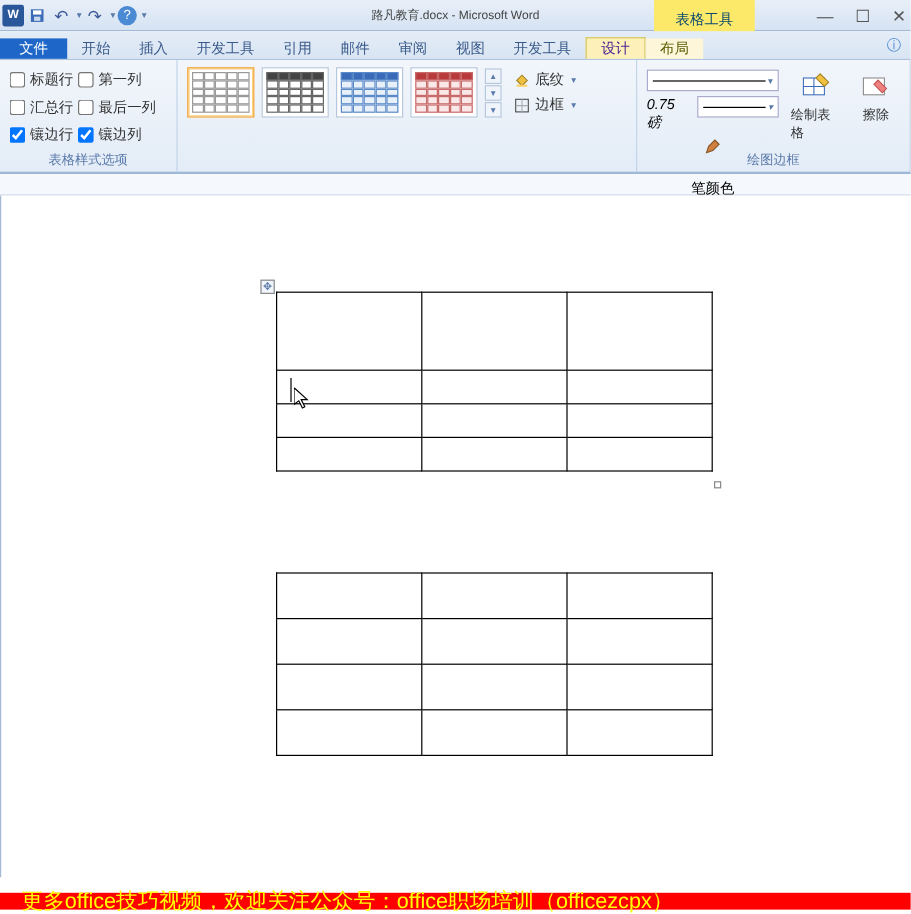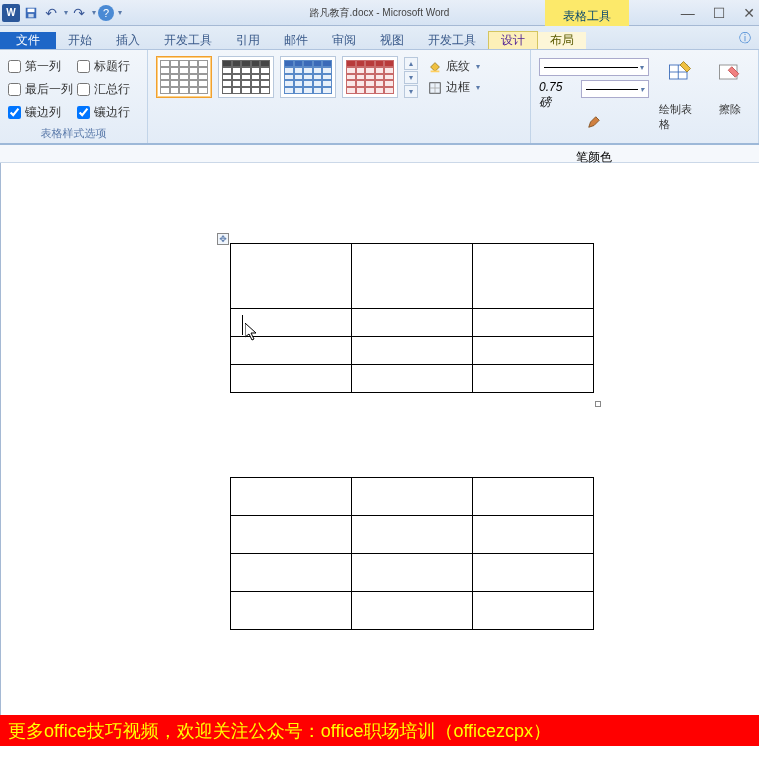--- a/index.html
+++ b/index.html
@@ -58,21 +58,21 @@
 
 
 .border-col { display: flex; flex-direction: column; gap: 4px; padding-top: 4px; }
 .border-style { width: 110px; height: 18px; border: 1px solid #aac; background: #fff; display: flex; align-items: center; padding: 0 4px; cursor: pointer; }
 .border-style .line { flex: 1; border-top: 1px solid #000; }
 .border-width { display: flex; gap: 4px; font-size: 12px; font-style: italic; }
 .border-width-sel { width: 70px; height: 18px; border: 1px solid #aac; background: #fff; display: flex; align-items: center; padding: 0 4px; cursor: pointer; }
 .pen-color { display: flex; align-items: center; gap: 20px; font-size: 12px; cursor: pointer; flex-direction: column; }
 .pen-swatch { width: 12px; height: 12px; background: #000; border: 1px solid #888; }
 
-.big-btn { display: flex; flex-direction: column; align-items: center; gap: 16px; font-size: 11px; color: #333; cursor: pointer; padding: 4px 6px 0; }
+.big-btn { display: flex; flex-direction: column; align-items: center; gap: 2px; font-size: 11px; color: #333; cursor: pointer; padding: 4px 6px 0; }
 .big-btn .icon { width: 28px; height: 28px; }
 
 
 .ruler { height: 18px; background: #f5f8fc; border-bottom: 1px solid #cbd8e8; }
 
 
 .doc-area { position: absolute; top: 163px; bottom: 31px; left: 0; right: 0; background: #fff; border-left: 1px solid #a5b9d4; overflow: hidden; }
 .page { position: relative; width: 100%; height: 100%; }
 .word-table { border-collapse: collapse; position: absolute; }
 .word-table td { border: 1px solid #000; }
@@ -81,21 +81,21 @@
 .table1 tr:first-child td { height: 65px; }
 .table1 tr:not(:first-child) td { height: 28px; }
 .table2 { left: 229px; top: 314px; }
 .table2 td { width: 121px; height: 38px; }
 .table-anchor { position: absolute; left: 216px; top: 70px; width: 12px; height: 12px; border: 1px solid #888; background: #f0f5fb; font-size: 9px; display: flex; align-items: center; justify-content: center; color: #5a7aaa; cursor: move; }
 .resize-handle { position: absolute; left: 594px; top: 238px; width: 6px; height: 6px; border: 1px solid #888; background: #fff; }
 .cursor-caret { position: absolute; left: 241px; top: 152px; width: 1px; height: 20px; background: #000; }
 .mouse-cursor { position: absolute; left: 244px; top: 160px; font-size: 18px; color: #000; pointer-events: none; }
 
 
-.footer-banner { position: absolute; bottom: 16px; left: 0; right: 0; height: 31px; background: #ff0000; color: #ffff00; font-size: 18px; display: flex; align-items: center; padding-left: 8px; letter-spacing: 0; }
+.footer-banner { position: absolute; bottom: 4px; left: 0; right: 0; height: 14px; background: #ff0000; color: #ffff00; font-size: 18px; display: flex; align-items: center; padding-left: 18px; letter-spacing: 0; }
 
 .dropdown-arrow { font-size: 8px; color: #5a7aaa; margin-left: 2px; }
 </style>
 </head>
 <body>
 
 <div class="titlebar">
   <div class="qat">
     <span class="qat-icon word-icon">W</span>
     <span class="qat-icon save-icon">
@@ -138,43 +138,43 @@
   <span class="ribbon-help">ⓘ</span>
 </div>
 
 <div class="ribbon">
 
   <div class="ribbon-group" style="width:148px;">
     <div class="group-content">
       <div class="checkbox-col">
         <label class="checkbox-item">
             <input type="checkbox" style="">
+            <span>标题行</span>
+          </label>
+        <label class="checkbox-item">
+            <input type="checkbox" style="">
+            <span>汇总行</span>
+          </label>
+        <label class="checkbox-item">
+            <input type="checkbox" checked="" style="">
+            <span>镶边行</span>
+          </label>
+      </div>
+      <div class="checkbox-col">
+        <label class="checkbox-item">
+            <input type="checkbox" style="">
             <span>第一列</span>
           </label>
         <label class="checkbox-item">
             <input type="checkbox" style="">
             <span>最后一列</span>
           </label>
         <label class="checkbox-item">
             <input type="checkbox" checked="" style="">
             <span>镶边列</span>
-          </label>
-      </div>
-      <div class="checkbox-col">
-        <label class="checkbox-item">
-            <input type="checkbox" style="">
-            <span>标题行</span>
-          </label>
-        <label class="checkbox-item">
-            <input type="checkbox" style="">
-            <span>汇总行</span>
-          </label>
-        <label class="checkbox-item">
-            <input type="checkbox" checked="" style="">
-            <span>镶边行</span>
           </label>
       </div>
     </div>
     <div class="group-label">表格样式选项</div>
   </div>
 
   <div class="ribbon-group" style="flex:1;">
     <div class="group-content">
       <div class="style-gallery">
         <div class="style-thumb selected">
@@ -354,20 +354,21 @@
         <span>绘制表格</span>
       </div>
       <div class="big-btn">
         <svg class="icon" viewBox="0 0 32 32">
             <rect x="4" y="8" width="20" height="16" fill="#fff" stroke="#888"></rect>
             <path d="M18 10 L26 18 L22 22 L14 14 Z" fill="#f08080" stroke="#c05050"></path>
           </svg>
         <span>擦除</span>
       </div>
     </div>
+    <div class="group-label">绘图边框</div>
   </div>
 </div>
 
 <div class="ruler"></div>
 
 <div class="doc-area">
   <div class="page">
     <div class="table-anchor">✥</div>
     <table class="word-table table1">
       <tbody>

